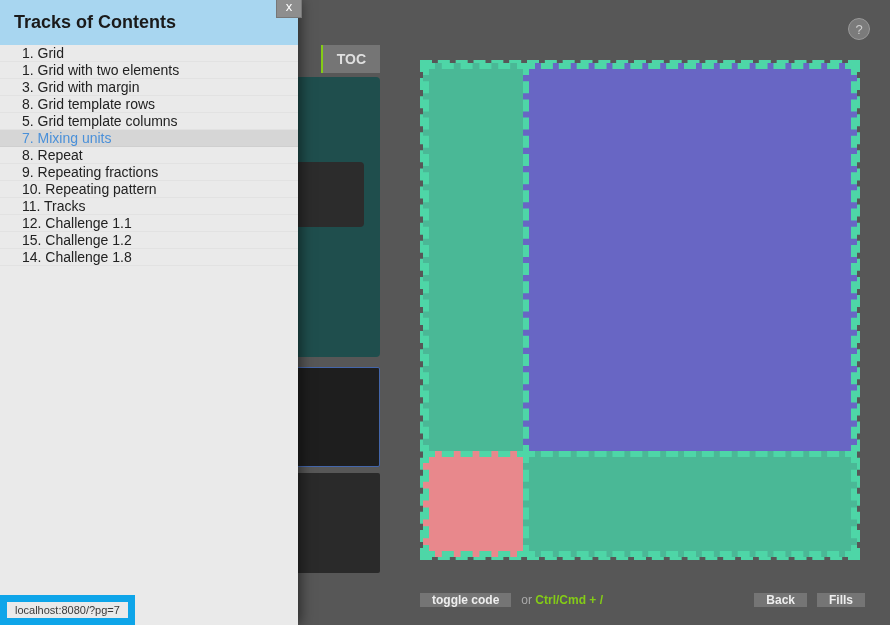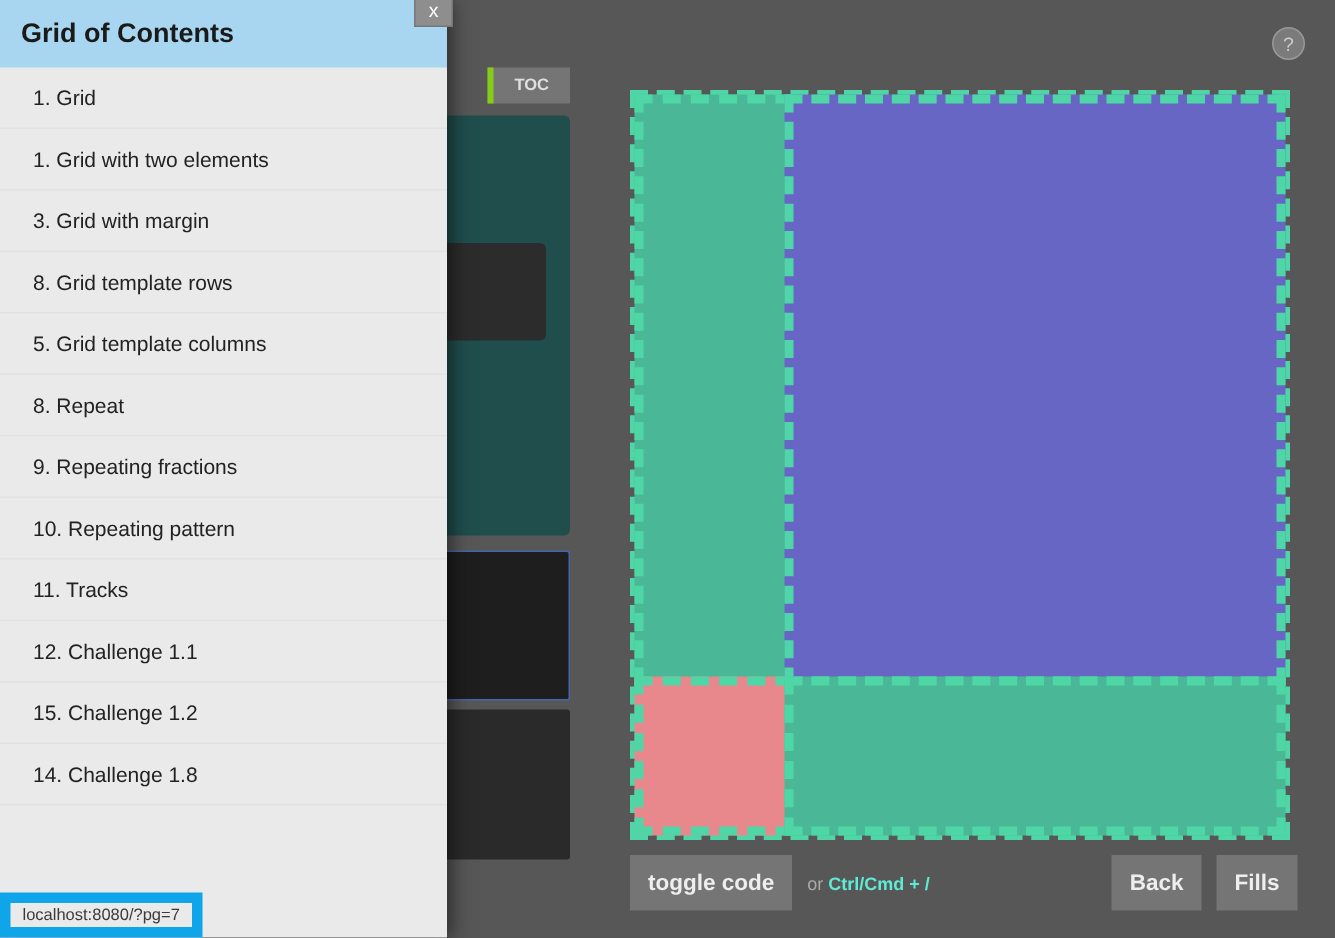--- a/index.html
+++ b/index.html
@@ -26,24 +26,24 @@
       top: 45px;
       right: 15px;
       background: #757575;
       padding: 0;
     }
     .toc-btn {
       background: #757575;
       color: #e0e0e0;
       border: none;
       padding: 6px 14px;
-      font-size: 11px;
+      font-size: 14px;
       font-weight: bold;
       cursor: pointer;
-      border-left: 4px solid #84cc16;
+      border-left: 2px solid #84cc16;
     }
     .lesson-box {
       margin-top: 32px;
       background: #1f4e4d;
       border-radius: 4px;
       padding: 45px 16px 30px 16px;
       color: #d0e8e6;
       font-size: 13px;
       height: 280px;
       position: relative;
@@ -127,27 +127,27 @@
       left: 25px;
       right: 25px;
       display: flex;
       align-items: center;
       gap: 10px;
     }
     .btn {
       background: #757575;
       color: #eee;
       border: none;
-      padding: 10px 12px;
-      font-size: 15px;
+      padding: 0 12px;
+      font-size: 12px;
       font-weight: bold;
       cursor: pointer;
     }
     .or-text { color: #aaa; font-size: 12px; }
-    .or-text b { color: #5eead4; font-weight: bold; }
+    .or-text b { color: #84cc16; font-weight: bold; }
     .spacer { flex: 1; }
     
     
     .toc-overlay {
       position: absolute;
       top: 0;
       left: 0;
       width: 298px;
       height: 625px;
       background: #eaeaea;
@@ -181,21 +181,21 @@
     }
     .toc-list {
       flex: 1;
       overflow-y: auto;
       position: relative;
     }
     .toc-list::-webkit-scrollbar { width: 10px; }
     .toc-list::-webkit-scrollbar-track { background: #ddd; }
     .toc-list::-webkit-scrollbar-thumb { background: #aaa; border-radius: 5px; }
     .toc-item {
-      padding: 12px 22px;
+      padding: 0 22px;
       font-size: 14px;
       color: #222;
       cursor: pointer;
       border-bottom: 1px solid rgba(0,0,0,0.03);
     }
     .toc-item.active {
       background: #d6d6d6;
       color: #4a90d9;
     }
     .status-bar {
@@ -244,29 +244,30 @@
       </span>
       <span class="spacer"></span>
       <button class="btn">Back</button>
       <button class="btn">Fills</button>
     </div>
   </div>
 </div>
 
 <div class="toc-overlay">
   <div class="toc-header">
-    <span>Grid of Contents</span>
+    <span>Tracks of Contents</span>
     <button class="toc-close">x</button>
   </div>
   <div class="toc-list">
     <div class="toc-item">1. Grid</div>
     <div class="toc-item">1. Grid with two elements</div>
     <div class="toc-item">3. Grid with margin</div>
     <div class="toc-item">8. Grid template rows</div>
     <div class="toc-item">5. Grid template columns</div>
+    <div class="toc-item active">7. Mixing units</div>
     <div class="toc-item">8. Repeat</div>
     <div class="toc-item">9. Repeating fractions</div>
     <div class="toc-item">10. Repeating pattern</div>
     <div class="toc-item">11. Tracks</div>
     <div class="toc-item">12. Challenge 1.1</div>
     <div class="toc-item">15. Challenge 1.2</div>
     <div class="toc-item">14. Challenge 1.8</div>
   </div>
 </div>
 

